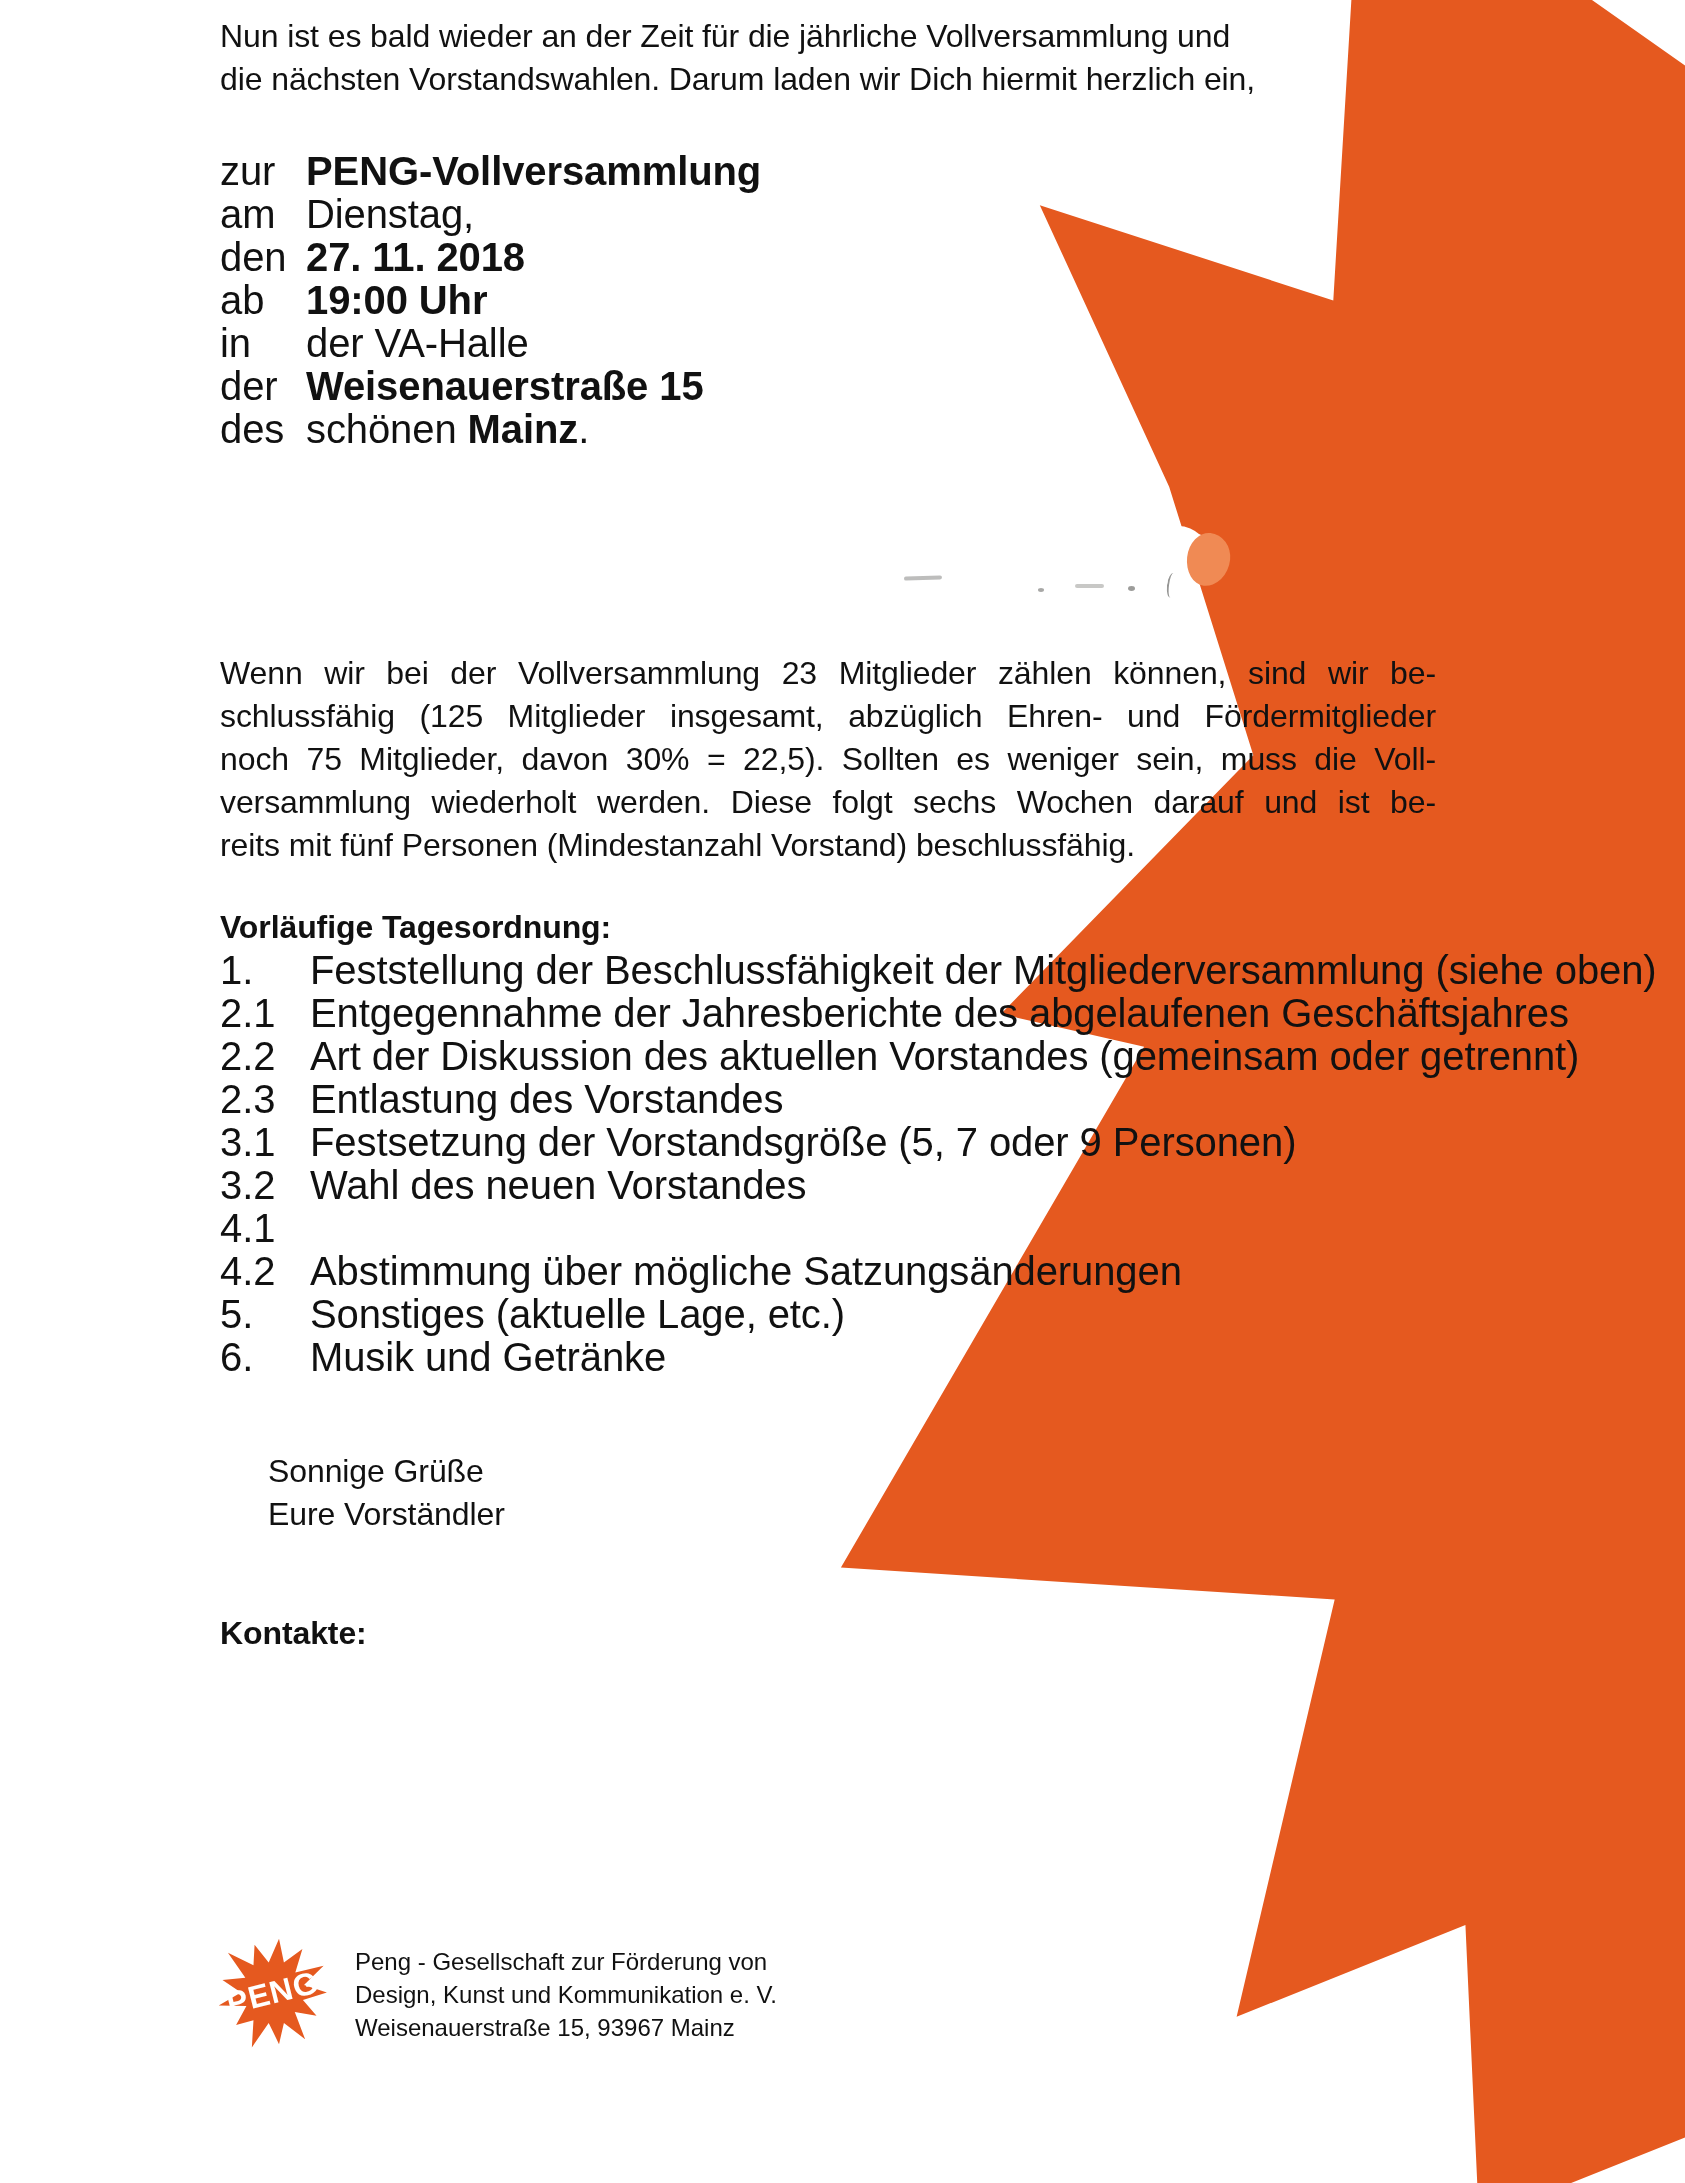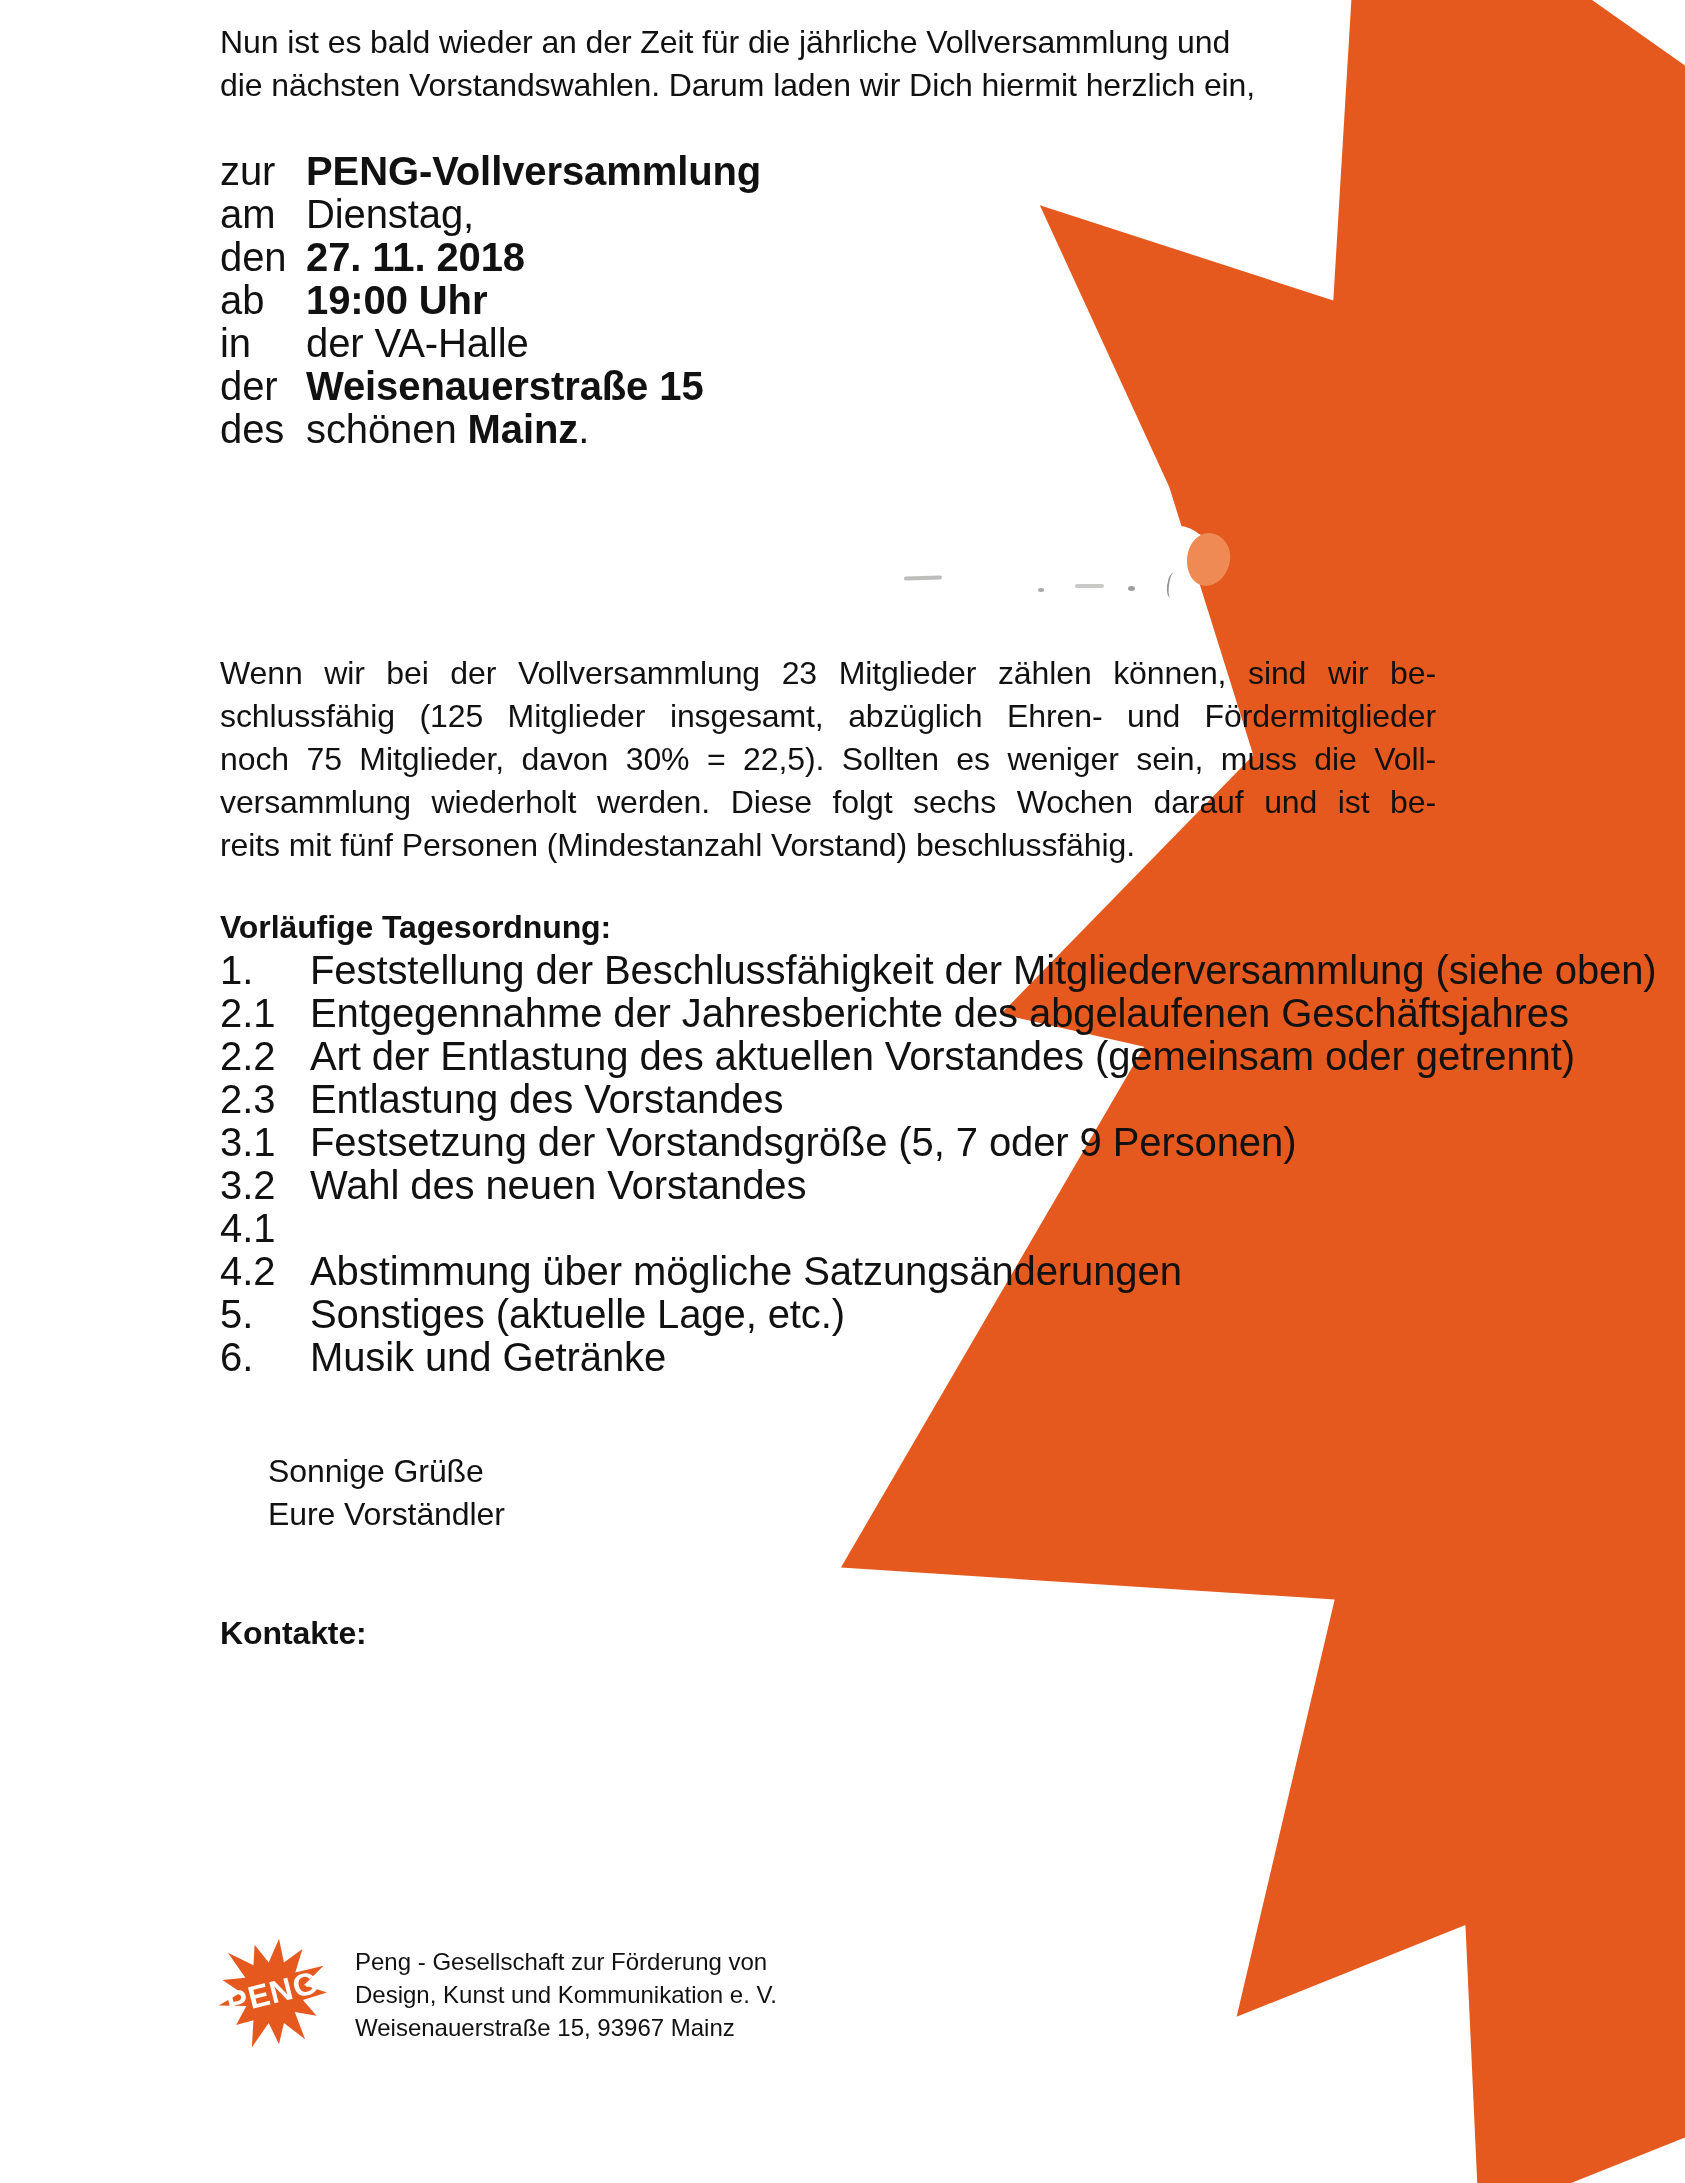--- a/index.html
+++ b/index.html
@@ -44,21 +44,21 @@
     <div class="abs" style="left:904px;top:576px;width:38px;height:4.2px;background:#9a9a98;border-radius:2.1px;transform:rotate(-2deg);opacity:.65;"></div>
     <div class="abs" style="left:1075px;top:584px;width:29px;height:3.5px;background:#b0b0ae;border-radius:2.1px;opacity:.7;"></div>
     <div class="abs" style="left:1038px;top:588px;width:6.3px;height:4.2px;background:#a8a8a6;border-radius:50%;"></div>
     <div class="abs" style="left:1128px;top:586px;width:7px;height:4.9px;background:#9c9c9a;border-radius:50%;"></div>
     <div class="abs" style="left:1167px;top:573px;width:8.3px;height:25px;border-left:2.8px solid #7d7d7b;border-radius:50%;transform:rotate(7deg);opacity:.8;"></div>
     <div class="abs" style="left:1187px;top:533px;width:43px;height:53px;background:#f08a54;border-radius:48% 52% 55% 45% / 50% 46% 54% 50%;transform:rotate(6deg);"></div>
   </div>
 
   <div class="textlayer">
 
-    <div class="abs" style="left:220px;top:21px;">
+    <div class="abs" style="left:220px;top:15px;">
       <div class="line">Nun ist es bald wieder an der Zeit für die jährliche Vollversammlung und</div>
       <div class="line">die nächsten Vorstandswahlen. Darum laden wir Dich hiermit herzlich ein,</div>
     </div>
 
     <div class="abs" style="left:220px;top:150px;">
       <div class="row">
         <span class="lab">zur</span>
         <span class="v bold">PENG-Vollversammlung</span>
       </div>
       <div class="row">
@@ -101,21 +101,21 @@
       <div class="row">
         <span class="num">1.</span>
         <span>Feststellung der Beschlussfähigkeit der Mitgliederversammlung (siehe oben)</span>
       </div>
       <div class="row">
         <span class="num">2.1</span>
         <span>Entgegennahme der Jahresberichte des abgelaufenen Geschäftsjahres</span>
       </div>
       <div class="row">
         <span class="num">2.2</span>
-        <span>Art der Entlastung des aktuellen Vorstandes (gemeinsam oder getrennt)</span>
+        <span>Art der Diskussion des aktuellen Vorstandes (gemeinsam oder getrennt)</span>
       </div>
       <div class="row">
         <span class="num">2.3</span>
         <span>Entlastung des Vorstandes</span>
       </div>
       <div class="row">
         <span class="num">3.1</span>
         <span>Festsetzung der Vorstandsgröße (5, 7 oder 9 Personen)</span>
       </div>
       <div class="row">

